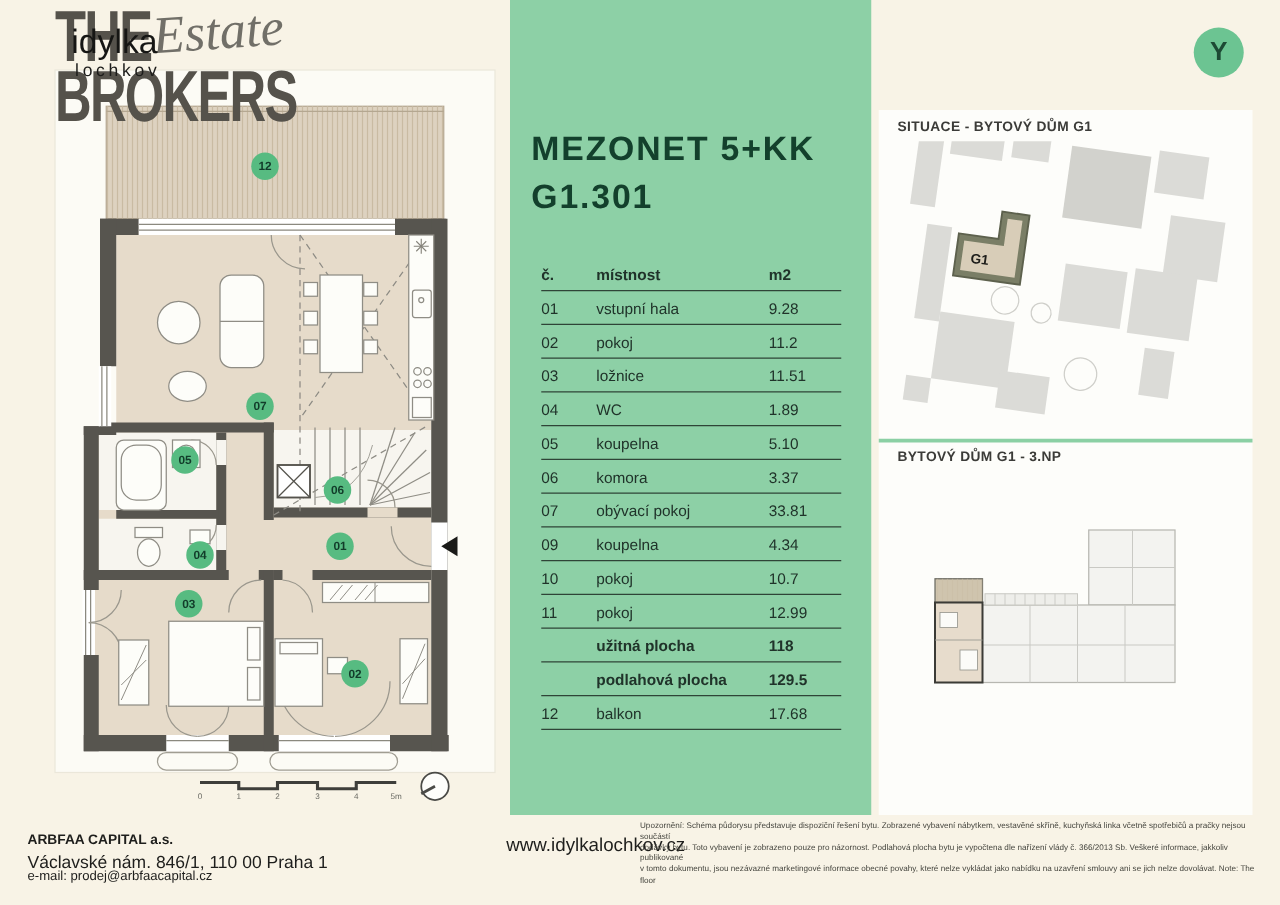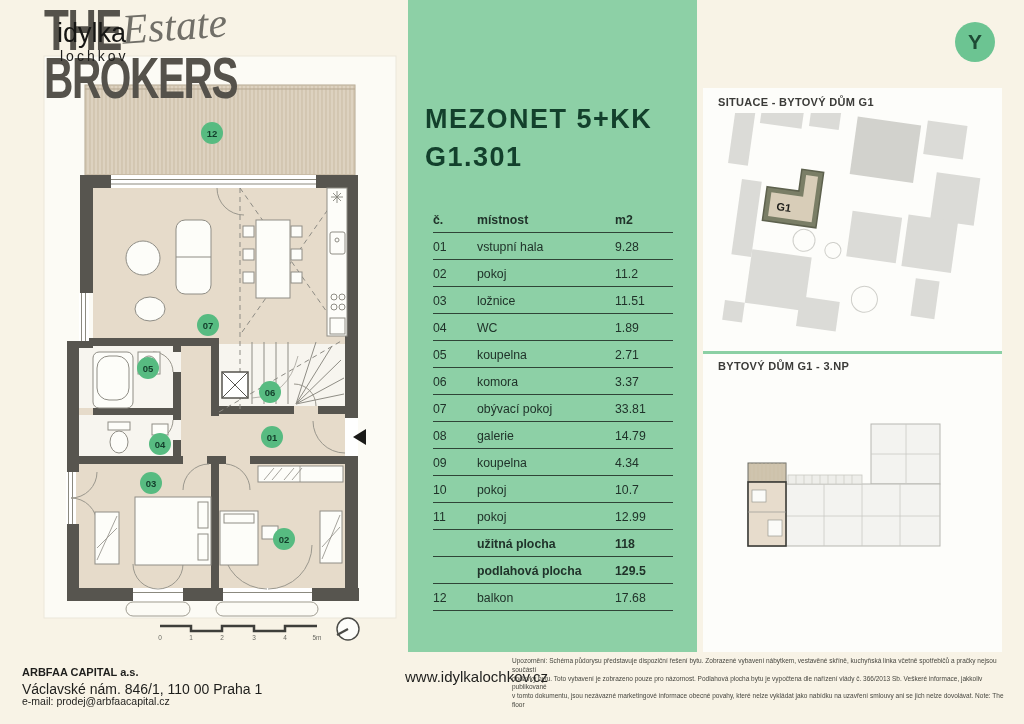--- a/index.html
+++ b/index.html
@@ -276,36 +276,31 @@
             <div class="c-area">11.51</div>
           </div>
           <div class="trow">
             <div class="c-num">04</div>
             <div class="c-name">WC</div>
             <div class="c-area">1.89</div>
           </div>
           <div class="trow">
             <div class="c-num">05</div>
             <div class="c-name">koupelna</div>
-            <div class="c-area">2.71</div>
+            <div class="c-area">5.10</div>
           </div>
           <div class="trow">
             <div class="c-num">06</div>
             <div class="c-name">komora</div>
             <div class="c-area">3.37</div>
           </div>
           <div class="trow">
             <div class="c-num">07</div>
             <div class="c-name">obývací pokoj</div>
             <div class="c-area">33.81</div>
-          </div>
-          <div class="trow">
-            <div class="c-num">08</div>
-            <div class="c-name">galerie</div>
-            <div class="c-area">14.79</div>
           </div>
           <div class="trow">
             <div class="c-num">09</div>
             <div class="c-name">koupelna</div>
             <div class="c-area">4.34</div>
           </div>
           <div class="trow">
             <div class="c-num">10</div>
             <div class="c-name">pokoj</div>
             <div class="c-area">10.7</div>

